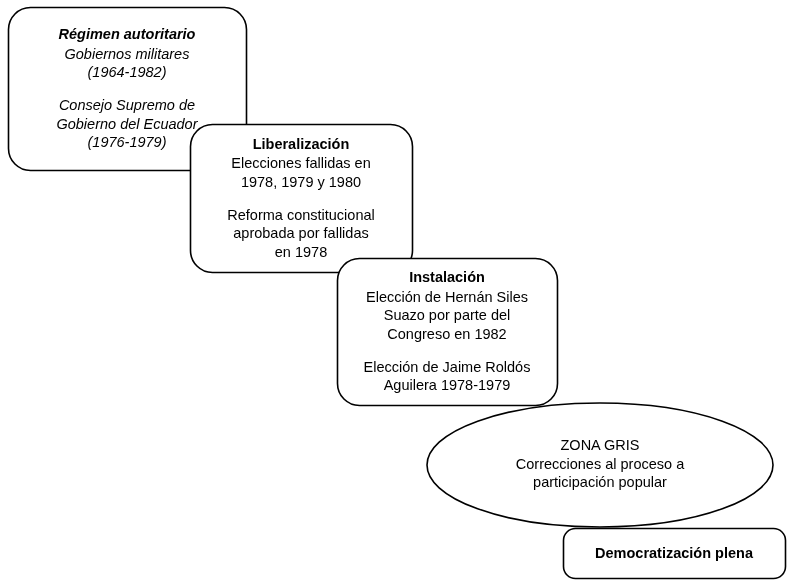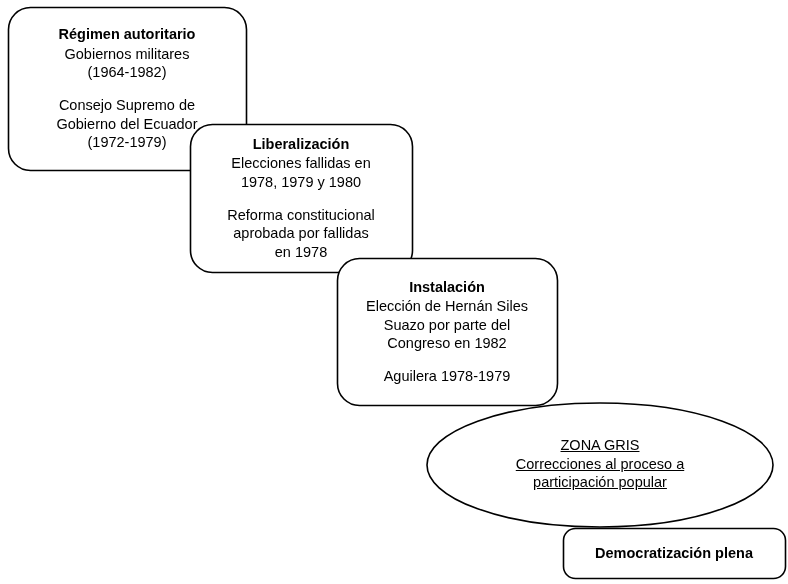--- a/index.html
+++ b/index.html
@@ -52,27 +52,26 @@
     display: block;
     height: 14px;
   }
   .node.flat {
     line-height: 1.3;
     font-weight: bold;
   }
   .node.ellipse-node .line,
   .node.ellipse-node .title-plain {
     white-space: nowrap;
-    text-decoration: underline;
   }
   .title-plain {
     font-weight: normal;
   }
   
-  #node-regimen   { left: 8px;   top: 7px;   width: 238px; height: 163px; }
+  #node-regimen   { left: 8px;   top: 7px;   width: 238px; height: 163px; font-style: italic; }
   #node-liberal   { left: 190px; top: 124px; width: 222px; height: 148px; }
   #node-instal    { left: 337px; top: 258px; width: 220px; height: 147px; }
   #node-zona      { left: 443px; top: 410px; width: 314px; height: 108px; }
   #node-democra   { left: 563px; top: 528px; width: 222px; height: 50px; }
 </style>
 </head>
 <body>
 
 <div id="canvas">
 
@@ -89,39 +88,40 @@
     <rect x="563.5" y="528.5" width="222" height="50" rx="12" ry="12" fill="#ffffff" stroke="#000000" stroke-width="1.6"></rect>
   </svg>
 
   <div class="node" id="node-regimen">
     <span class="title">Régimen autoritario</span>
     <span class="line">Gobiernos militares</span>
     <span class="line">(1964-1982)</span>
     <span class="gap"></span>
     <span class="line">Consejo Supremo de</span>
     <span class="line">Gobierno del Ecuador</span>
-    <span class="line">(1972-1979)</span>
+    <span class="line">(1976-1979)</span>
   </div>
 
   <div class="node" id="node-liberal">
     <span class="title">Liberalización</span>
     <span class="line">Elecciones fallidas en</span>
     <span class="line">1978, 1979 y 1980</span>
     <span class="gap"></span>
     <span class="line">Reforma constitucional</span>
     <span class="line">aprobada por fallidas</span>
     <span class="line">en 1978</span>
   </div>
 
   <div class="node" id="node-instal">
     <span class="title">Instalación</span>
     <span class="line">Elección de Hernán Siles</span>
     <span class="line">Suazo por parte del</span>
     <span class="line">Congreso en 1982</span>
     <span class="gap"></span>
+    <span class="line">Elección de Jaime Roldós</span>
     <span class="line">Aguilera 1978-1979</span>
   </div>
 
   <div class="node ellipse-node" id="node-zona">
     <span class="title-plain line">ZONA GRIS</span>
     <span class="line">Correcciones al proceso a</span>
     <span class="line">participación popular</span>
   </div>
 
   <div class="node flat" id="node-democra">

